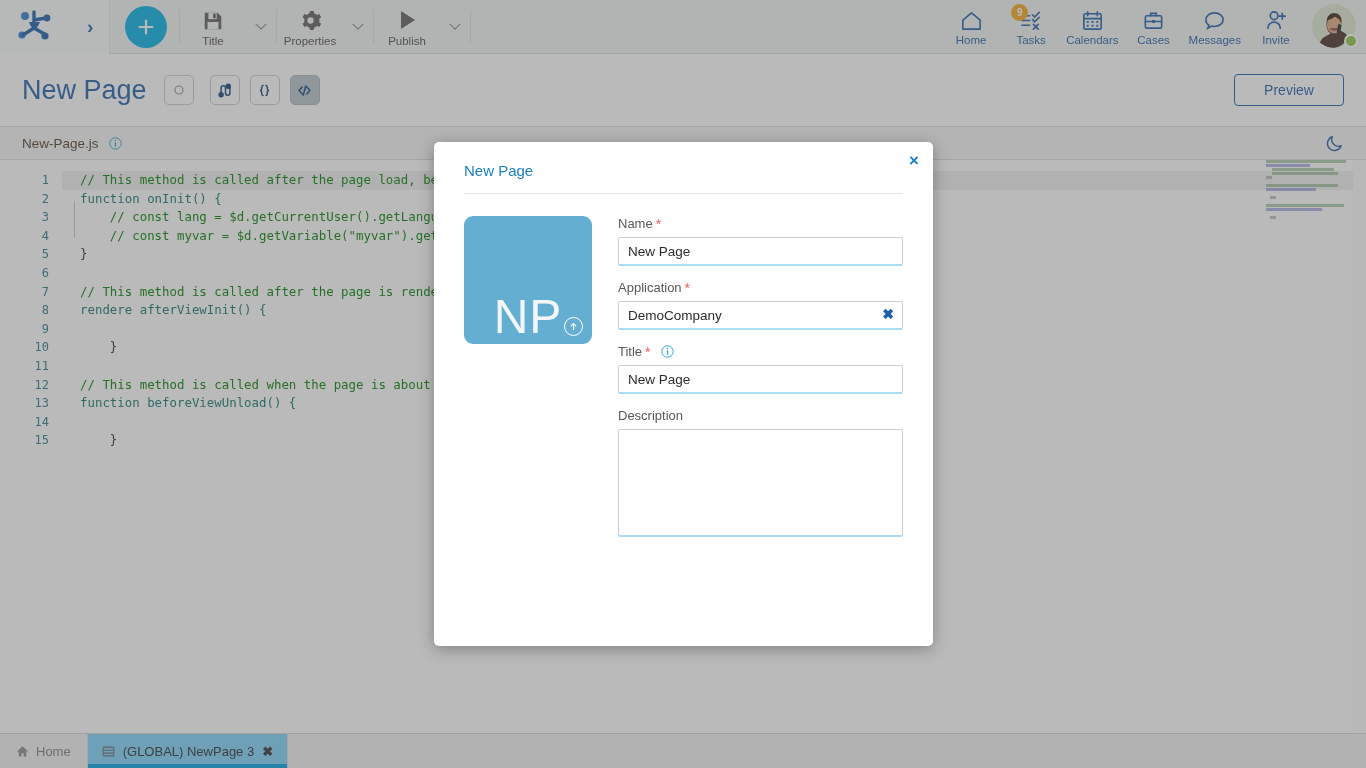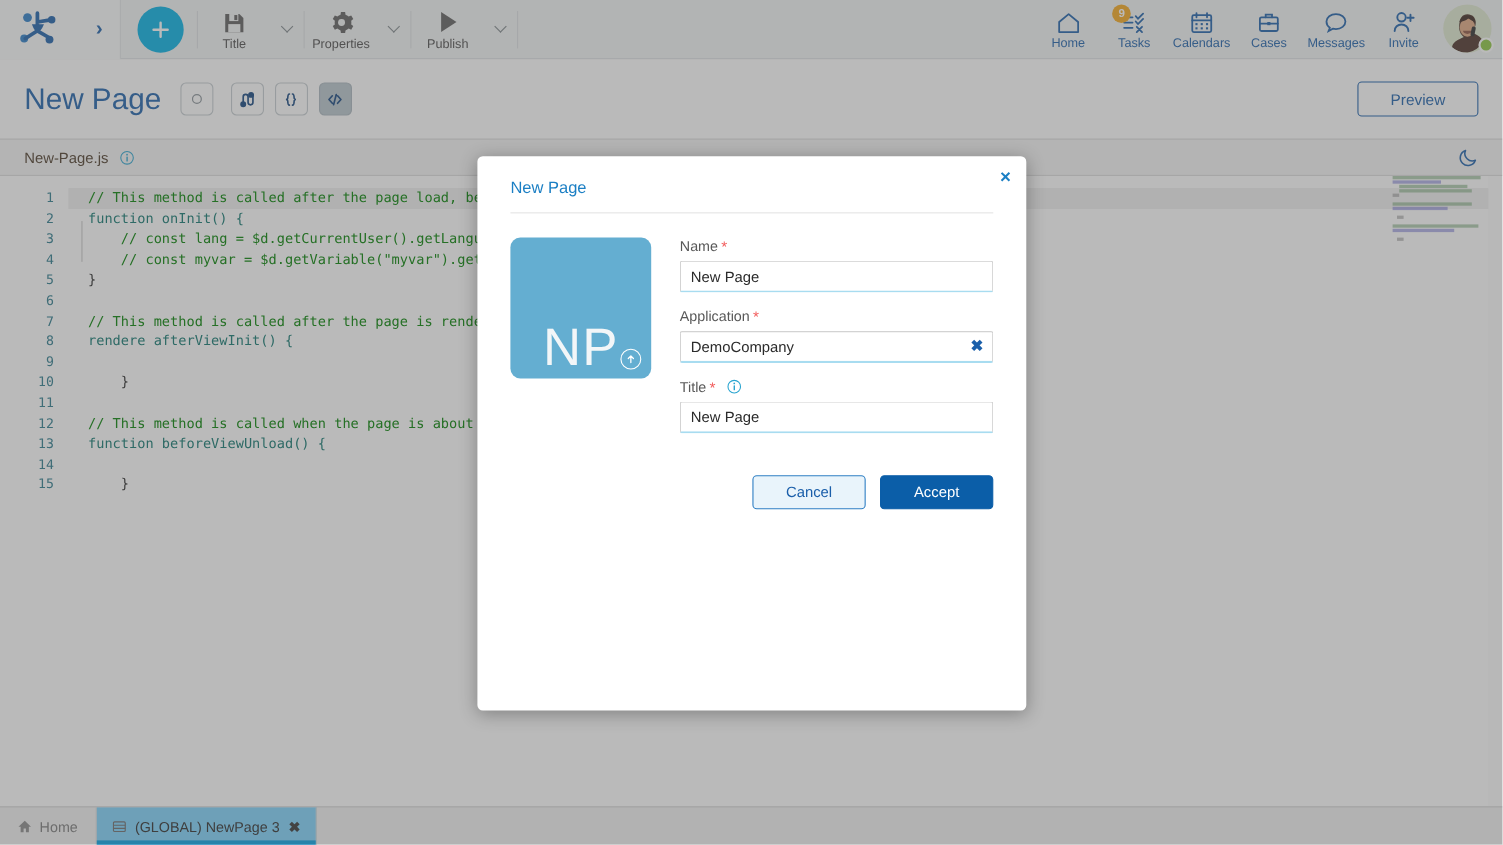--- a/index.html
+++ b/index.html
@@ -553,23 +553,25 @@
                 <circle cx="10" cy="6.1" r="1.05" fill="#2aa5d0"></circle>
                 <rect x="9.2" y="8.4" width="1.7" height="6" rx=".7" fill="#2aa5d0"></rect>
               </svg>
             </span>
           </div>
           <div class="f-wrap">
             <input class="f-input" value="New Page" style="">
           </div>
         </div>
 
-
-      </div>
-    </div>
-
-    <div class="modal-foot">
-      <button class="btn btn-cancel">Cancel</button>
-      <button class="btn btn-accept">Accept</button>
-    </div>
+        <div class="field">
+          <div class="f-label">
+            <span>Description</span>
+          </div>
+          <textarea class="f-textarea" placeholder="" style=""></textarea>
+        </div>
+
+      </div>
+    </div>
+
   </div>
 
 </div>
 
 </body></html>

